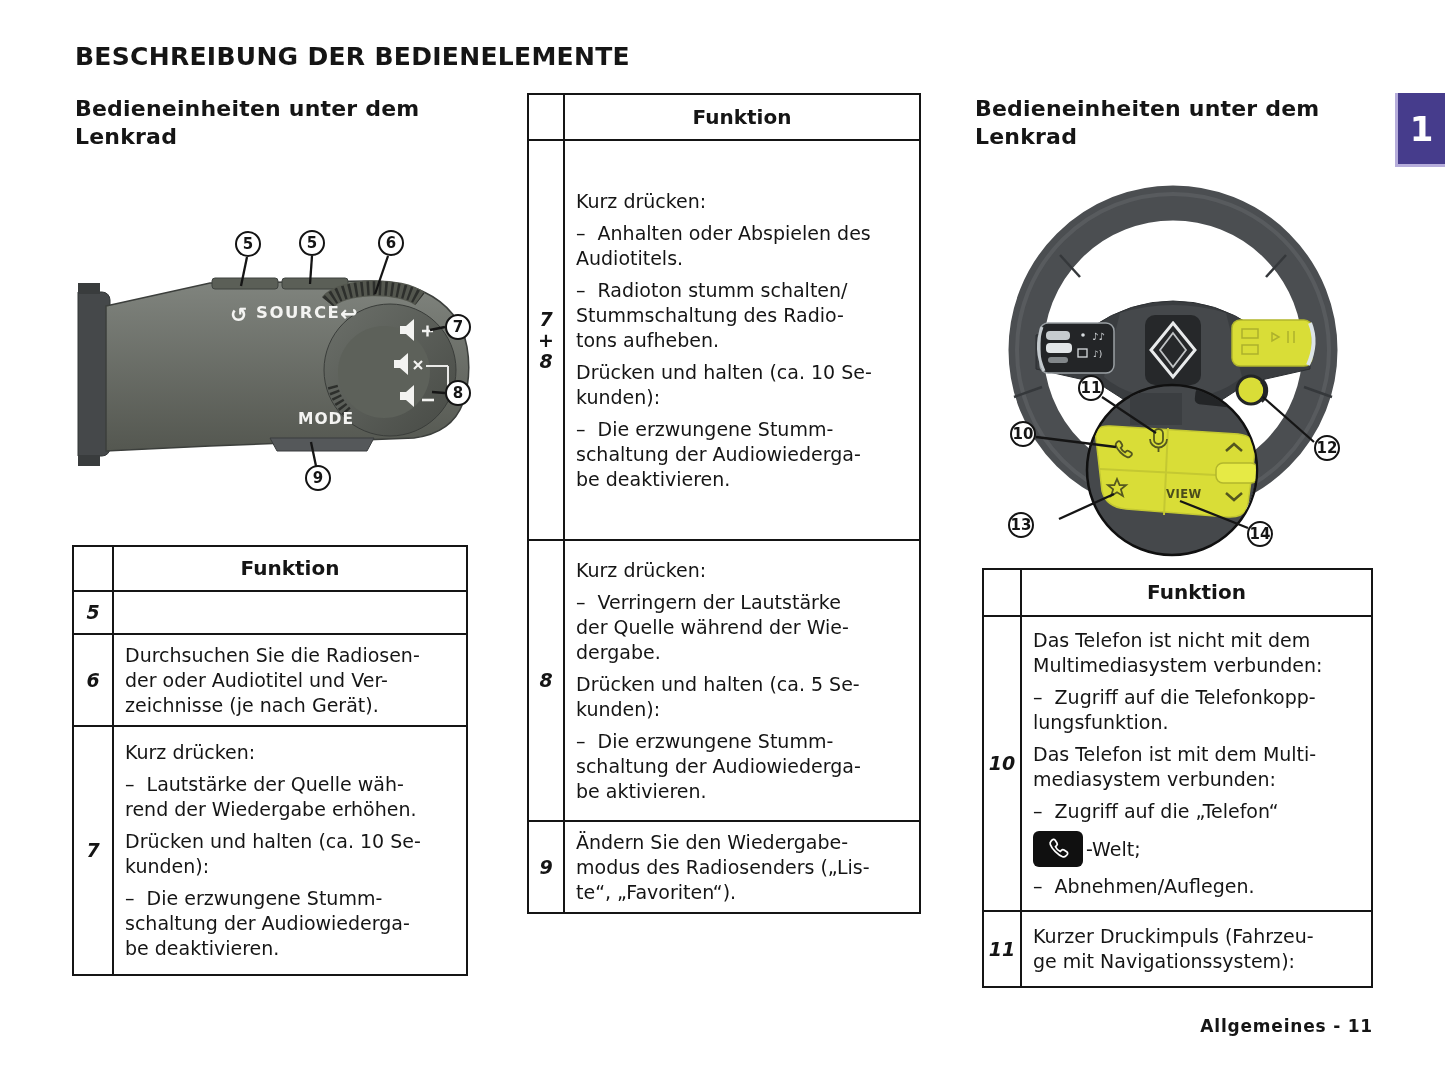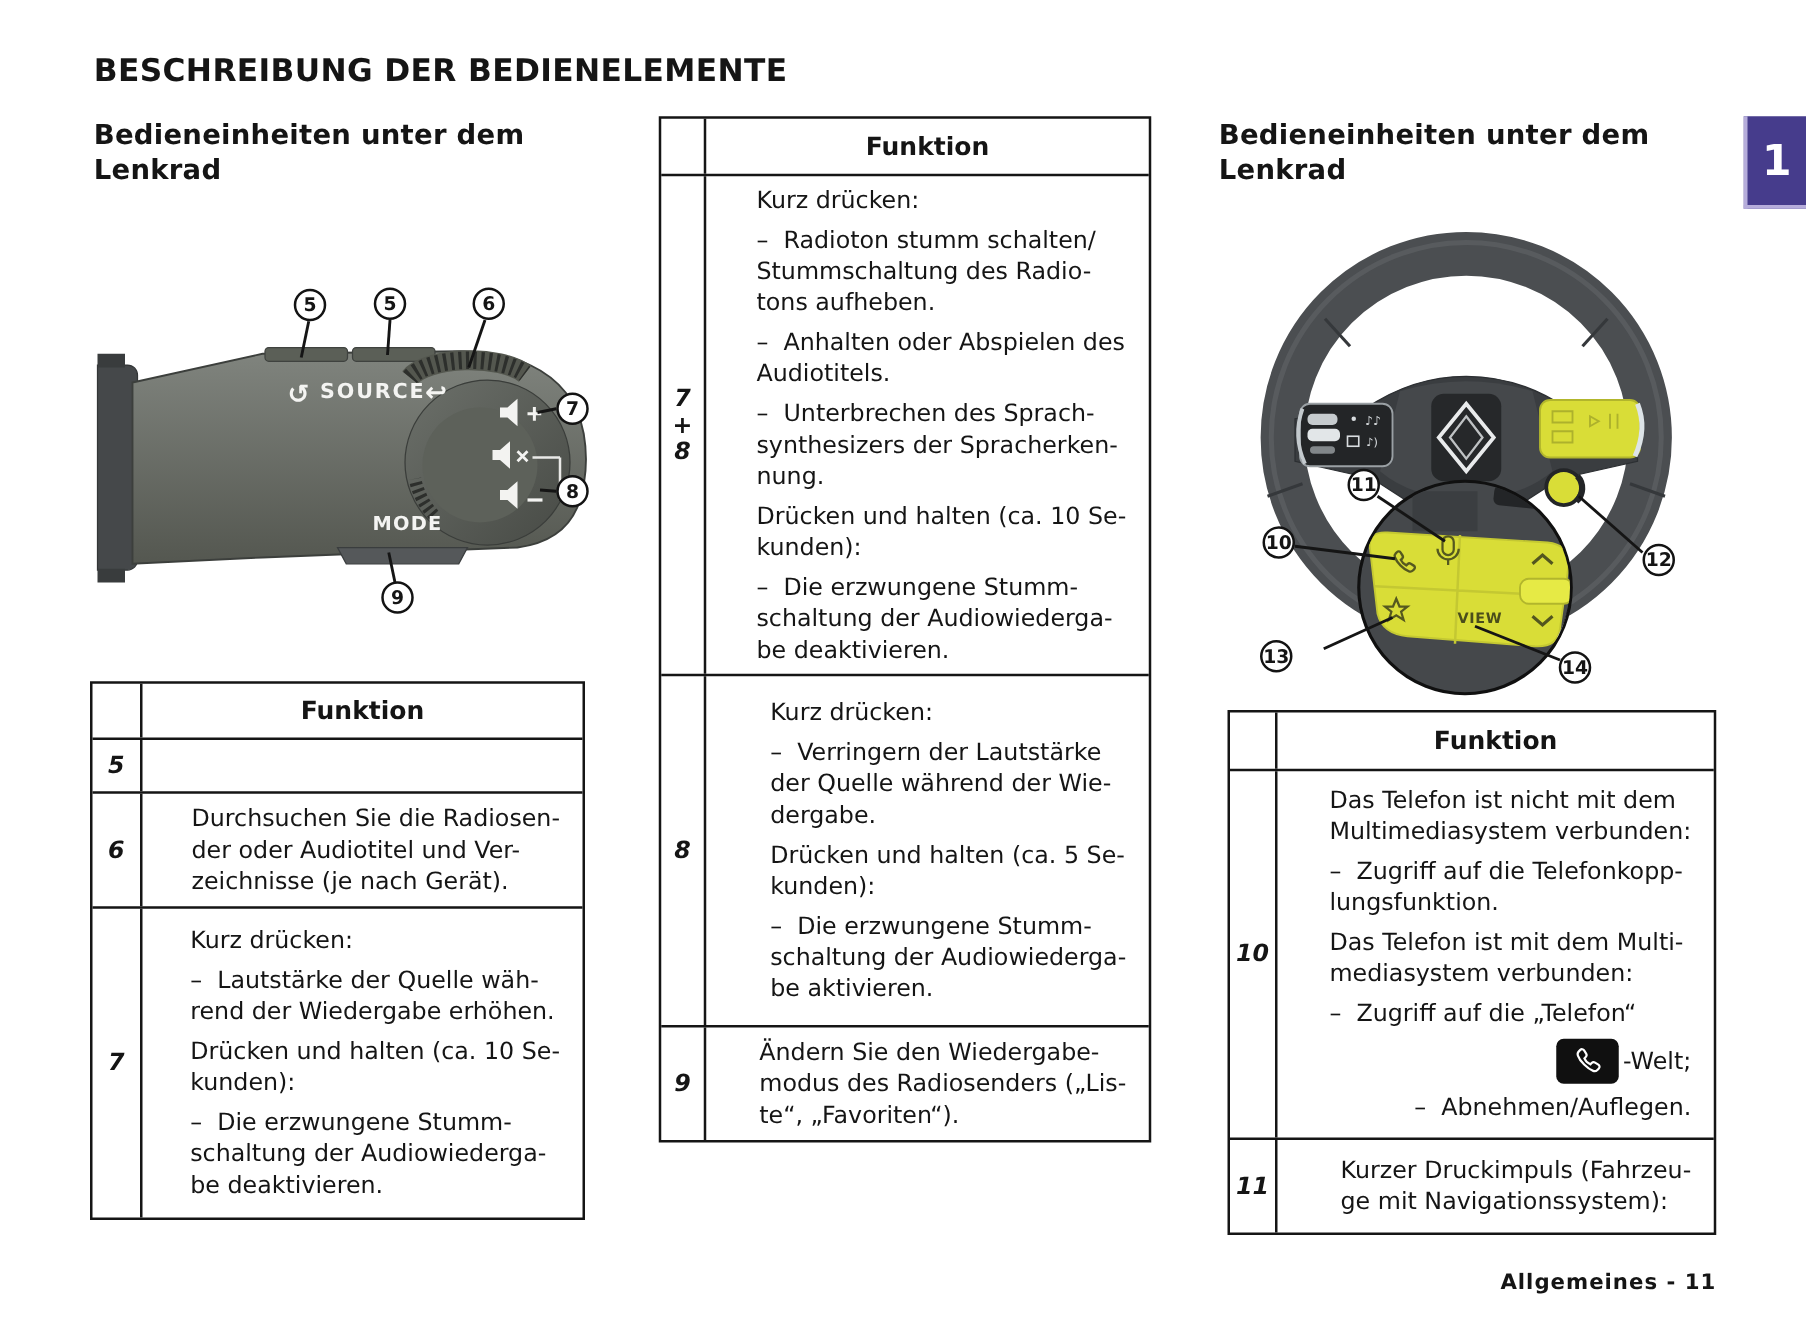--- a/index.html
+++ b/index.html
@@ -27,21 +27,21 @@
   .frow{display:flex;border-top:2px solid #151515;}
   .frow:first-child{border-top:0;border-radius:14px;}
   .num{
     width:var(--numw,40px);border-right:2px solid #151515;flex:none;
     display:flex;align-items:center;justify-content:center;
     font-weight:bold;font-style:italic;font-size:19px;line-height:21px;
     white-space:pre-line;text-align:center;
   }
   .txt{
     flex:1;display:flex;flex-direction:column;justify-content:center;
-    padding:6px 18px 6px 11px;font-size:19px;line-height:25px;min-width:0;align-items:flex-end;
+    padding:6px 7px 6px 11px;font-size:19px;line-height:25px;min-width:0;
   }
   .frow.hdr .txt{align-items:center;justify-content:center;font-weight:bold;font-size:20px;padding:4px;}
   .stack .para{white-space:pre-line;}
   .stack>.para+.para{margin-top:7px;}
   .txt>*+*{margin-top:7px;}
   .icon-line{display:flex;align-items:center;gap:3px;}
   .phone-badge{
     width:50px;height:36px;background:#101010;border-radius:6px;flex:none;
     display:flex;align-items:center;justify-content:center;
   }
@@ -274,28 +274,25 @@
     <div class="num"></div>
     <div class="txt">Funktion</div>
   </div>
   <div class="frow" style="height:400px">
     <div class="num">7
 +
 8</div>
     <div class="txt">
         <div class="stack">
           <div class="para">Kurz drücken:</div>
+          <div class="para">–&nbsp;&nbsp;Anhalten oder Abspielen des
+Audiotitels.</div>
           <div class="para">–&nbsp;&nbsp;Radioton stumm schalten/
 Stummschaltung des Radio-
 tons aufheben.</div>
-          <div class="para">–&nbsp;&nbsp;Anhalten oder Abspielen des
-Audiotitels.</div>
-          <div class="para">–&nbsp;&nbsp;Unterbrechen des Sprach-
-synthesizers der Spracherken-
-nung.</div>
           <div class="para">Drücken und halten (ca. 10 Se-
 kunden):</div>
           <div class="para">–&nbsp;&nbsp;Die erzwungene Stumm-
 schaltung der Audiowiederga-
 be deaktivieren.</div>
         </div>
       </div>
   </div>
   <div class="frow" style="height:281px">
     <div class="num">8</div>

